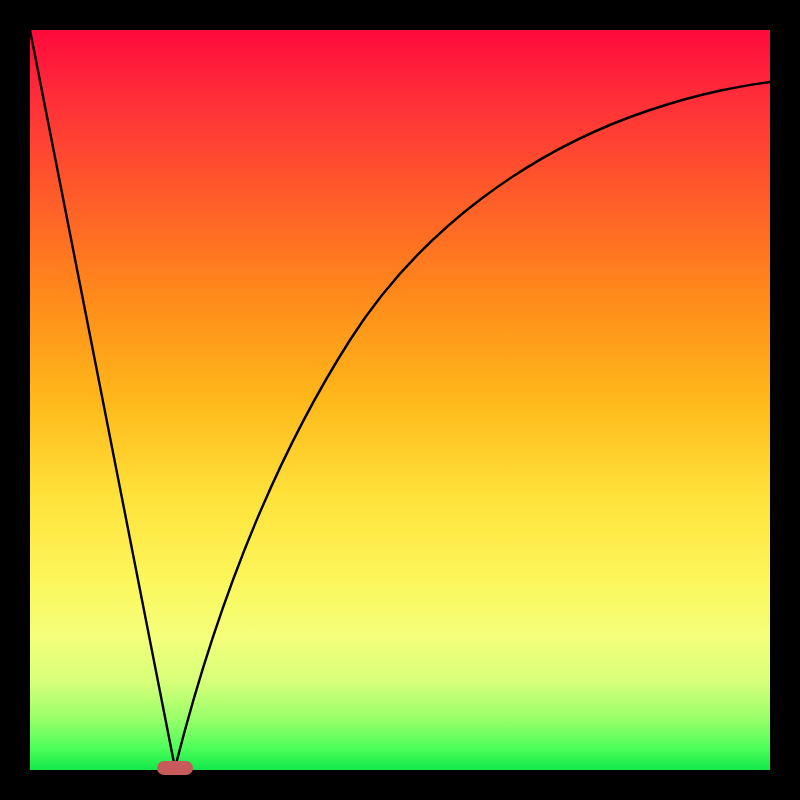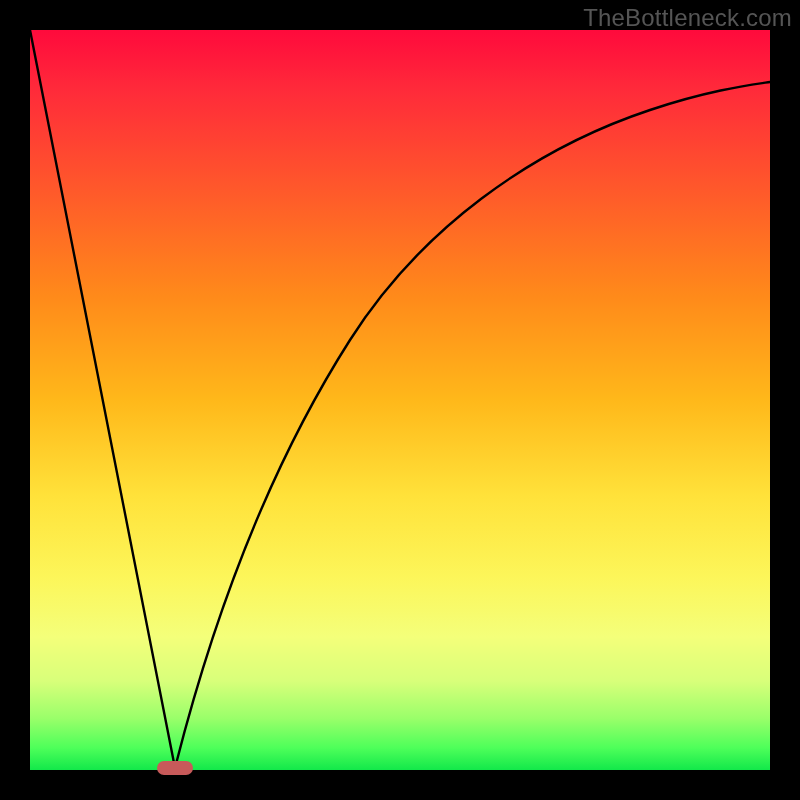--- a/index.html
+++ b/index.html
@@ -80,14 +80,13 @@
                L 145 738" stroke="#000" stroke-width="2.4" fill="none" stroke-linecap="round"></path>
       <path d="M 145 738
                C 190 560, 250 420, 320 310
                C 390 200, 500 120, 620 80
                C 680 60, 720 55, 740 52" stroke="#000" stroke-width="2.4" fill="none" stroke-linecap="round"></path>
     </svg>
 
     <div class="marker" style="left:145px; top:738px;"></div>
   </div>
 
-  <div class="watermark">TheBottleneck.com</div>
 </div>
 
 </body></html>

